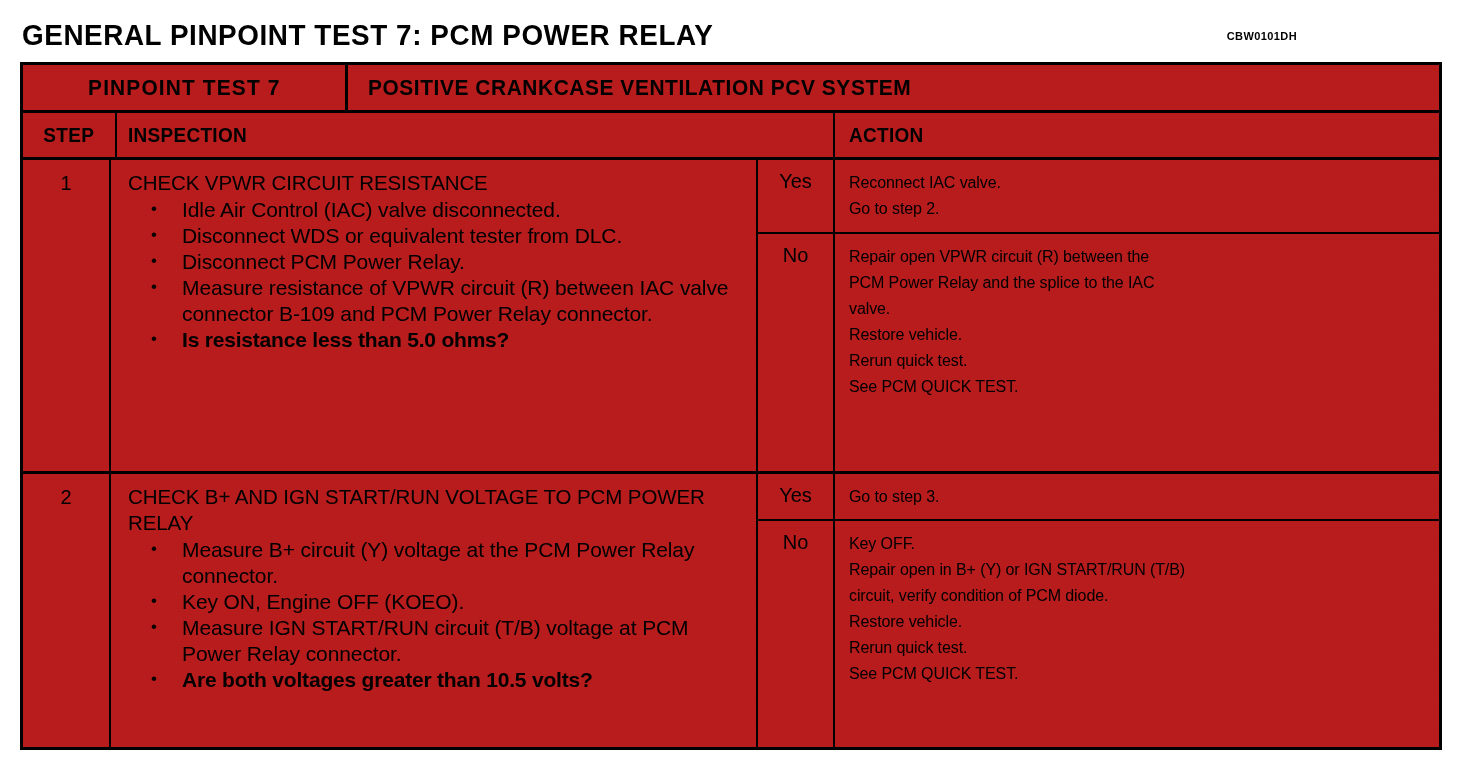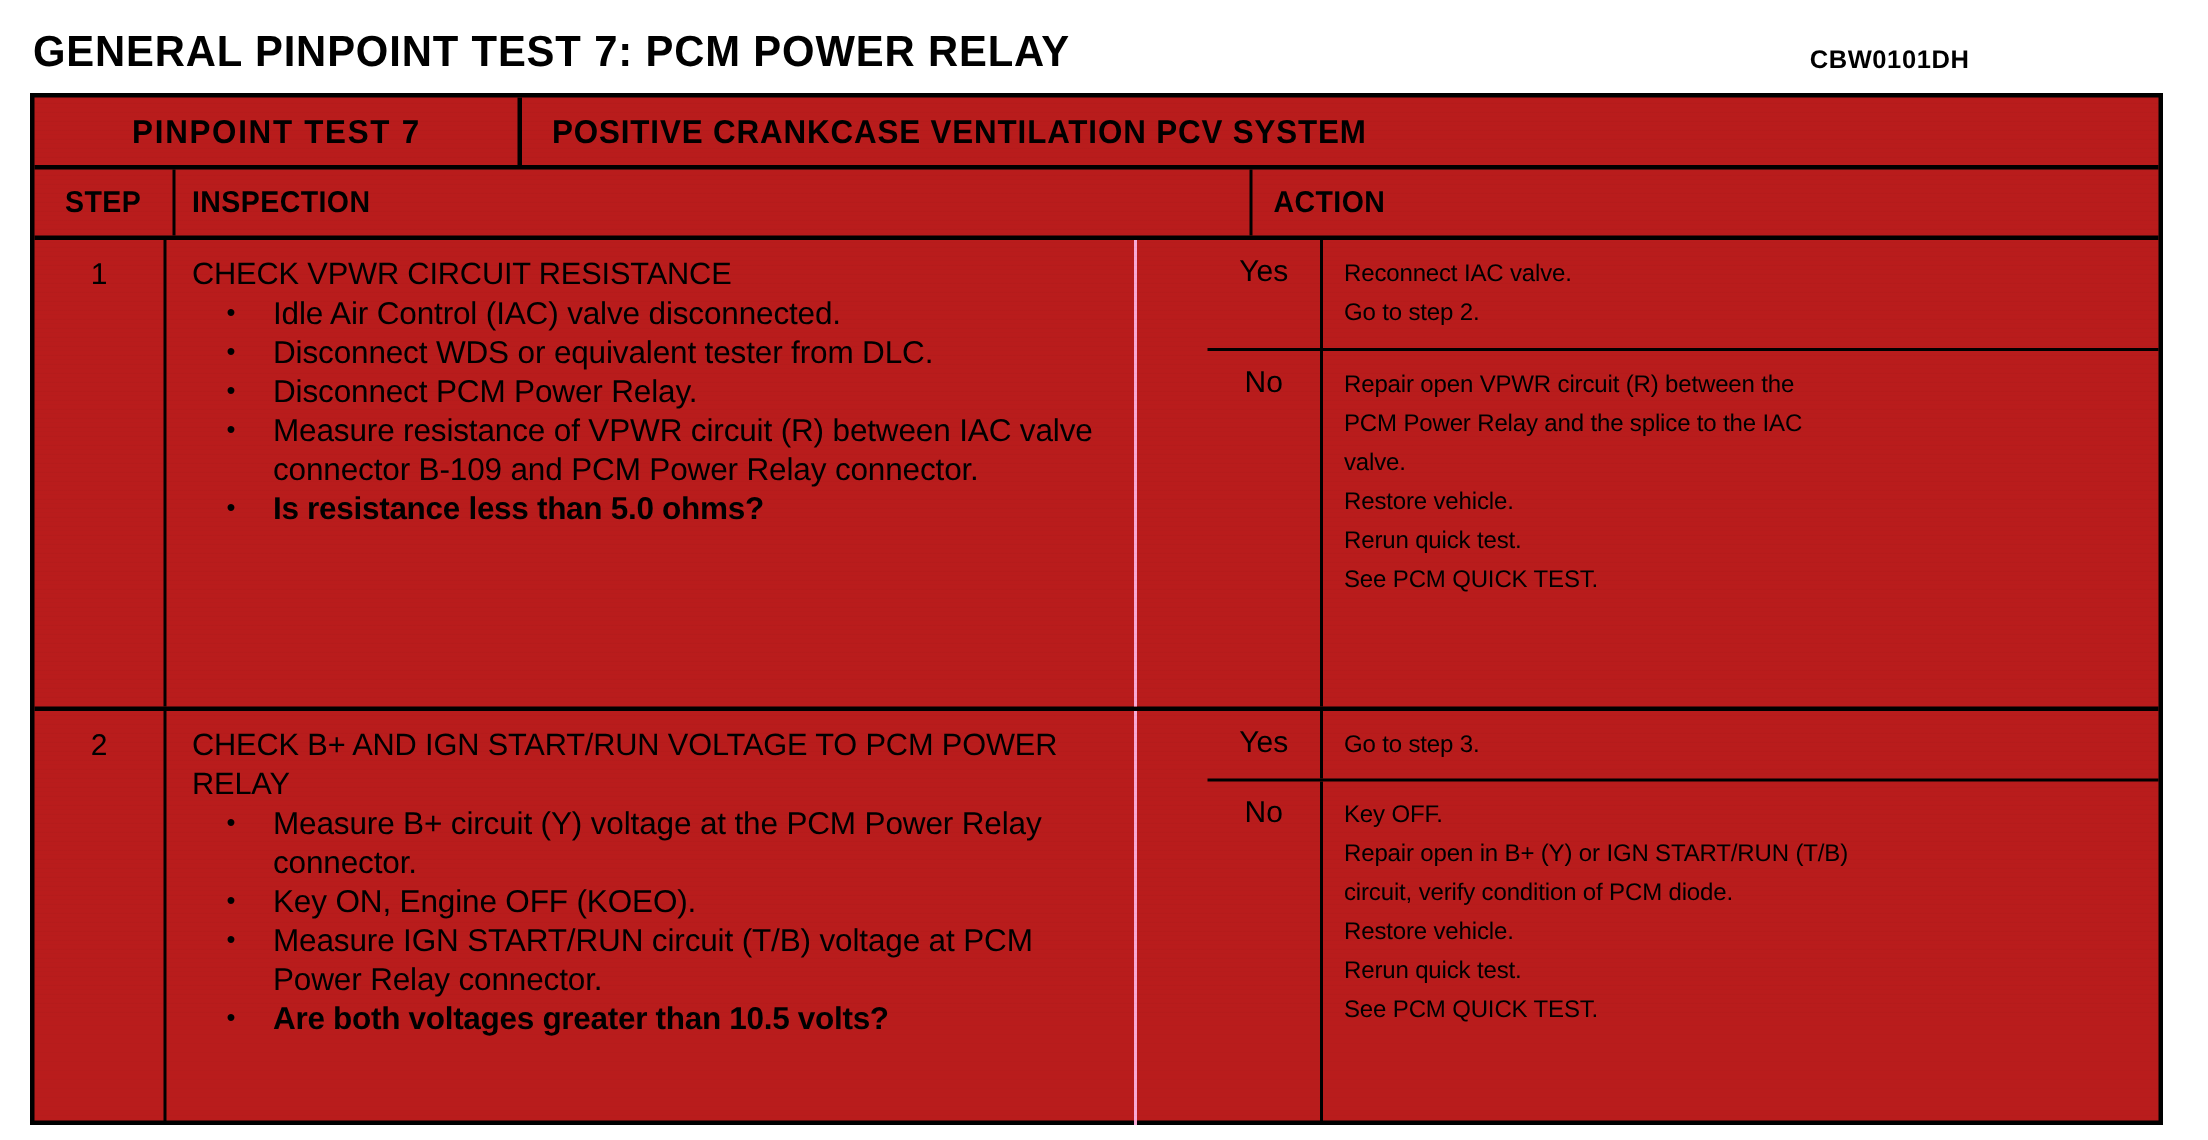--- a/index.html
+++ b/index.html
@@ -32,23 +32,23 @@
     font-size: 29px;
     font-weight: bold;
     letter-spacing: 0.6px;
     line-height: 34px;
     white-space: nowrap;
     transform: scaleX(0.96);
     transform-origin: left center;
   }
   .doc-code {
     position: absolute;
-    right: 24px;
+    right: 40px;
     top: 12px;
-    font-size: 17px;
+    font-size: 11px;
     font-weight: bold;
     letter-spacing: 0.4px;
     white-space: nowrap;
   }
 
   
   .table-wrap {
     position: absolute;
     left: 20px;
     top: 62px;
@@ -209,23 +209,22 @@
   ul.bullets li.bold {
     font-weight: bold;
     letter-spacing: -0.2px;
   }
   ul.bullets li.bold::before { font-weight: normal; }
 
   
   .cell-yn-wrap {
     position: absolute;
     left: 733px; top: 0; bottom: 0; right: 0;
-    border-left: 2px solid #f9a8d4;
-    box-sizing: border-box;
-    padding-left: 47px;
+    border-left: 2px solid #000000;
+    box-sizing: border-box;
   }
   .yn-block {
     position: relative;
     width: 100%;
     box-sizing: border-box;
   }
   .yn-block.divided { border-bottom: 2px solid #000; }
   .yn-label {
     position: absolute;
     left: 0; top: 0; bottom: 0;

